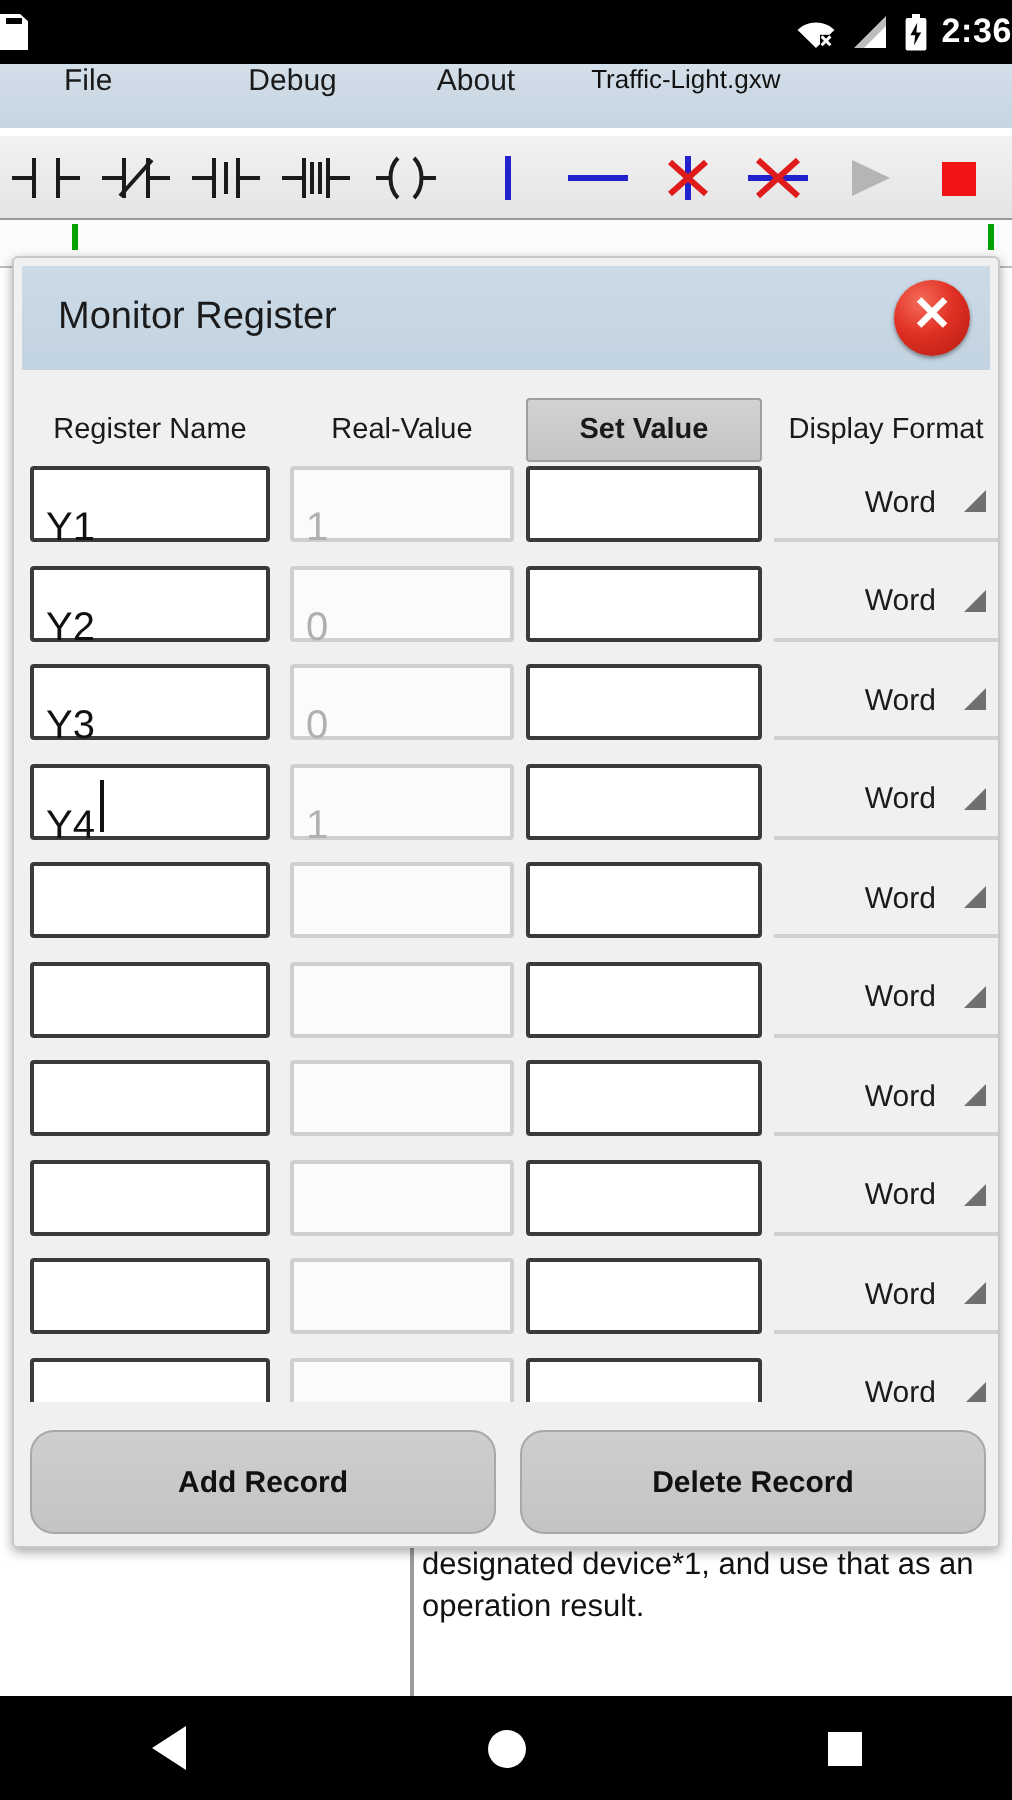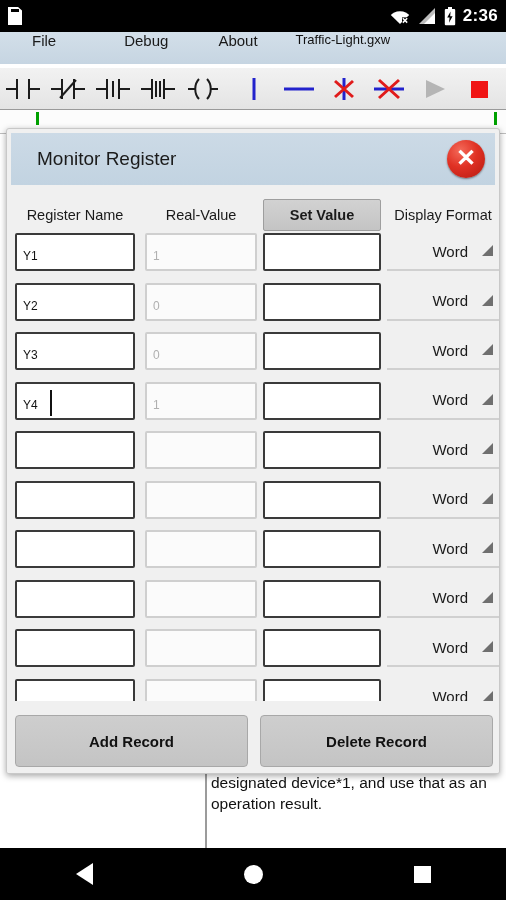--- a/index.html
+++ b/index.html
@@ -8,21 +8,21 @@
     background: #ffffff;
     font-family: "Liberation Sans", sans-serif;
     overflow: hidden;
   }
   #screen { position: relative; width: 506px; height: 900px; background: #fff; }
 
   
   .statusbar {
     position: absolute; left: 0; top: 0; width: 506px; height: 32px;
     background: #000; color: #fff;
-    display: flex; align-items: center; padding: 0 8px;
+    display: flex; align-items: center; padding: 0 0;
   }
   .sb-left { display: flex; align-items: center; gap: 6px; }
   .sb-right { margin-left: auto; display: flex; align-items: center; gap: 7px; }
   .sb-time { font-size: 17px; font-weight: bold; letter-spacing: .3px; color: #fff; }
   .sdcard {
     width: 14px; height: 18px; background: #fff; position: relative;
     clip-path: polygon(0 0, 72% 0, 100% 20%, 100% 100%, 0 100%);
   }
   .sdcard::after {
     content: ""; position: absolute; left: 3px; top: 2px; width: 7px; height: 2.5px;
@@ -82,21 +82,21 @@
     border: 1px solid #c8c8c8;
     border-radius: 3px;
     box-shadow: 0 2px 6px rgba(0,0,0,.35);
     overflow: hidden;
   }
   .dlg-title {
     position: relative; height: 52px; margin: 4px 4px 0 4px;
     background: linear-gradient(#ccdae6, #c2d3e1);
     display: flex; align-items: center;
   }
-  .dlg-title-text { font-size: 19px; color: #1b1b1b; margin-left: 26px; }
+  .dlg-title-text { font-size: 19px; color: #1b1b1b; margin-left: 18px; }
   .close-btn {
     position: absolute; right: 10px; top: 50%; transform: translateY(-50%);
     width: 38px; height: 38px; border-radius: 50%;
     background: radial-gradient(circle at 35% 28%, #f46b5a 0%, #e03124 45%, #b51a10 100%);
     box-shadow: 0 1px 2px rgba(0,0,0,.45);
     display: flex; align-items: center; justify-content: center;
   }
   .close-btn span {
     color: #fff; font-size: 24px; font-weight: bold; line-height: 1;
     transform: translateY(-1px);
@@ -126,21 +126,21 @@
     position: relative; height: 49.5px;
   }
   .cell {
     position: absolute; top: 4px; height: 38px;
     background: #fff; border-radius: 2px;
   }
   .c-name { left: 8px;   width: 120px; border: 2px solid #3a3a3a; }
   .c-real { left: 138px; width: 112px; border: 2px solid #cfcfcf; background: #fbfbfb; }
   .c-set  { left: 256px; width: 118px; border: 2px solid #3a3a3a; }
   .cell-txt {
-    display: block; padding: 4px 0 0 6px; line-height: 34px; font-size: 12px; color: #111;
+    display: block; padding: 12px 0 0 6px; line-height: 34px; font-size: 20px; color: #111;
   }
   .c-real .cell-txt { color: #b0b0b0; }
   .caret {
     position: absolute; left: 33px; top: 6px; width: 1.5px; height: 26px; background: #111;
   }
   .c-fmt {
     position: absolute; left: 380px; top: 4px; width: 112px; height: 38px;
     display: flex; align-items: center; justify-content: flex-end;
     border-bottom: 2px solid #d0d0d0;
   }
@@ -153,21 +153,21 @@
   }
 
   
   .dlg-actions {
     position: absolute; left: 0; bottom: 0; width: 494px; height: 64px;
     background: #f0f0f0; display: flex; align-items: center; padding: 0 8px; gap: 12px;
   }
   .act-btn {
     flex: 1; height: 52px;
     background: linear-gradient(#cecece, #c4c4c4);
-    border: 1px solid #a8a8a8; border-radius: 4px;
+    border: 1px solid #a8a8a8; border-radius: 12px;
     display: flex; align-items: center; justify-content: center;
     font-size: 15px; font-weight: bold; color: #111;
   }
 
   
   .navbar {
     position: absolute; left: 0; bottom: 0; width: 506px; height: 52px;
     background: #000; display: flex; align-items: center; justify-content: space-around;
   }
   .nav-back {

